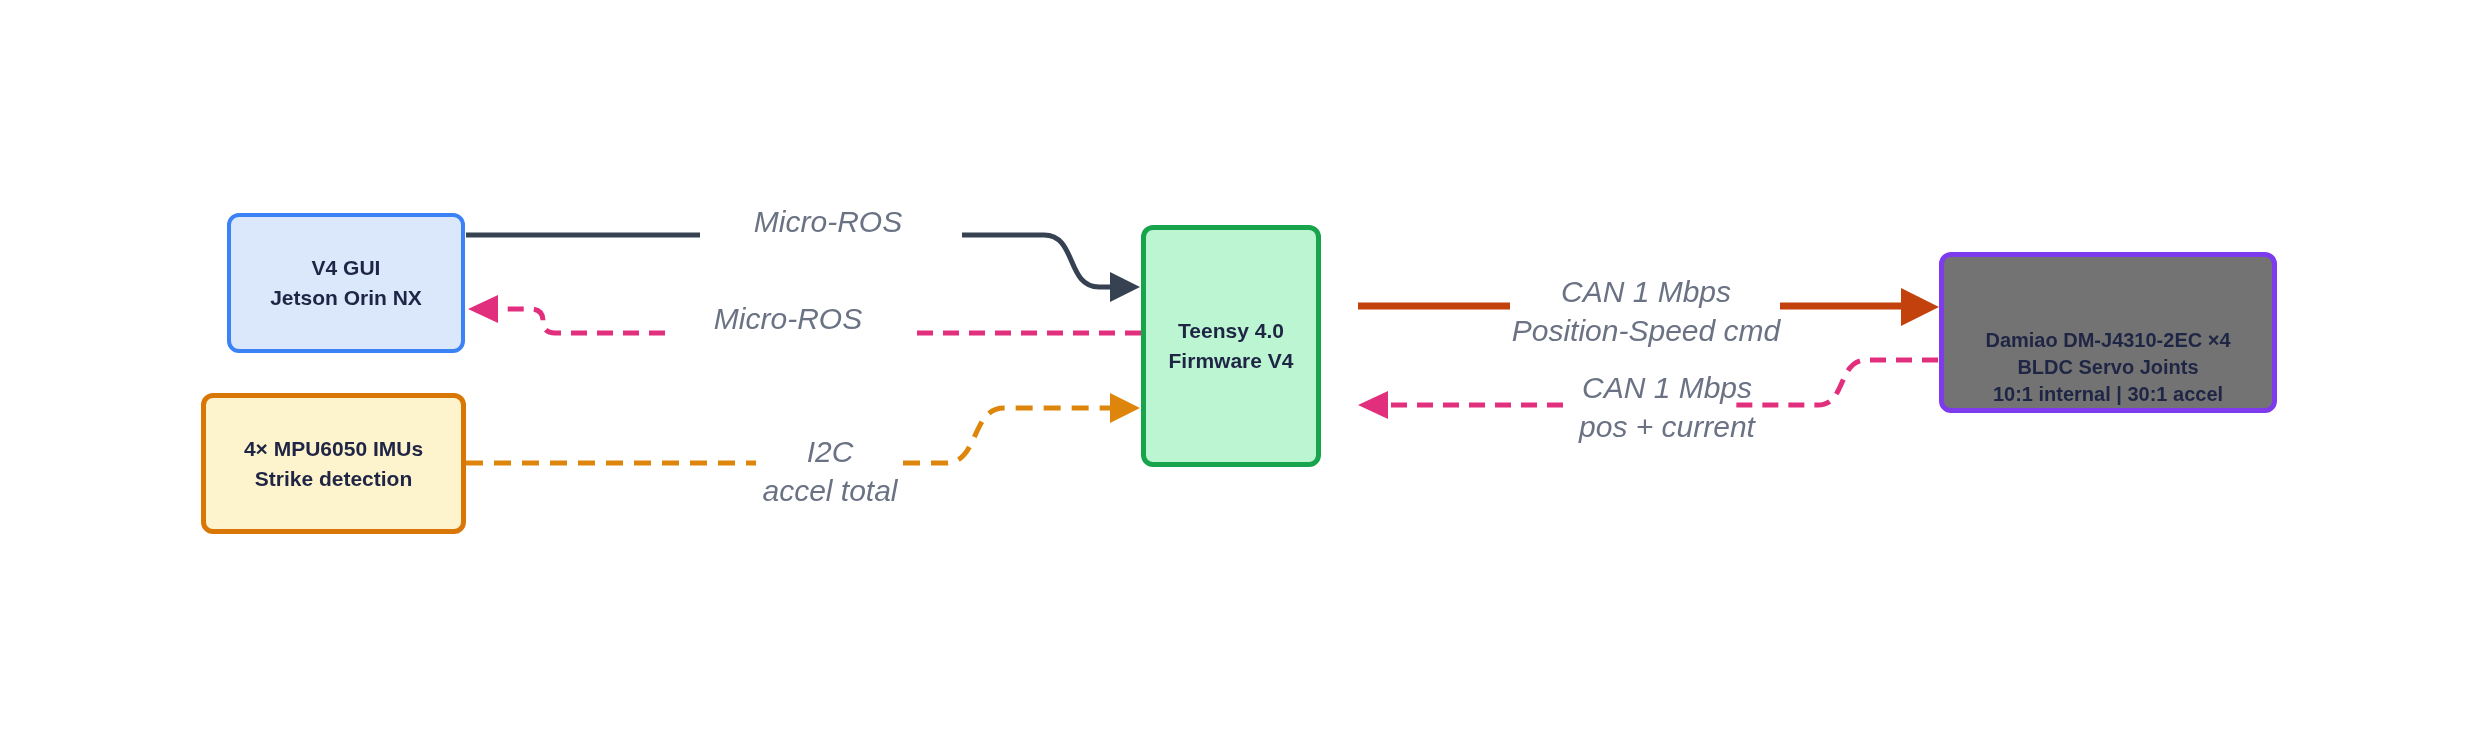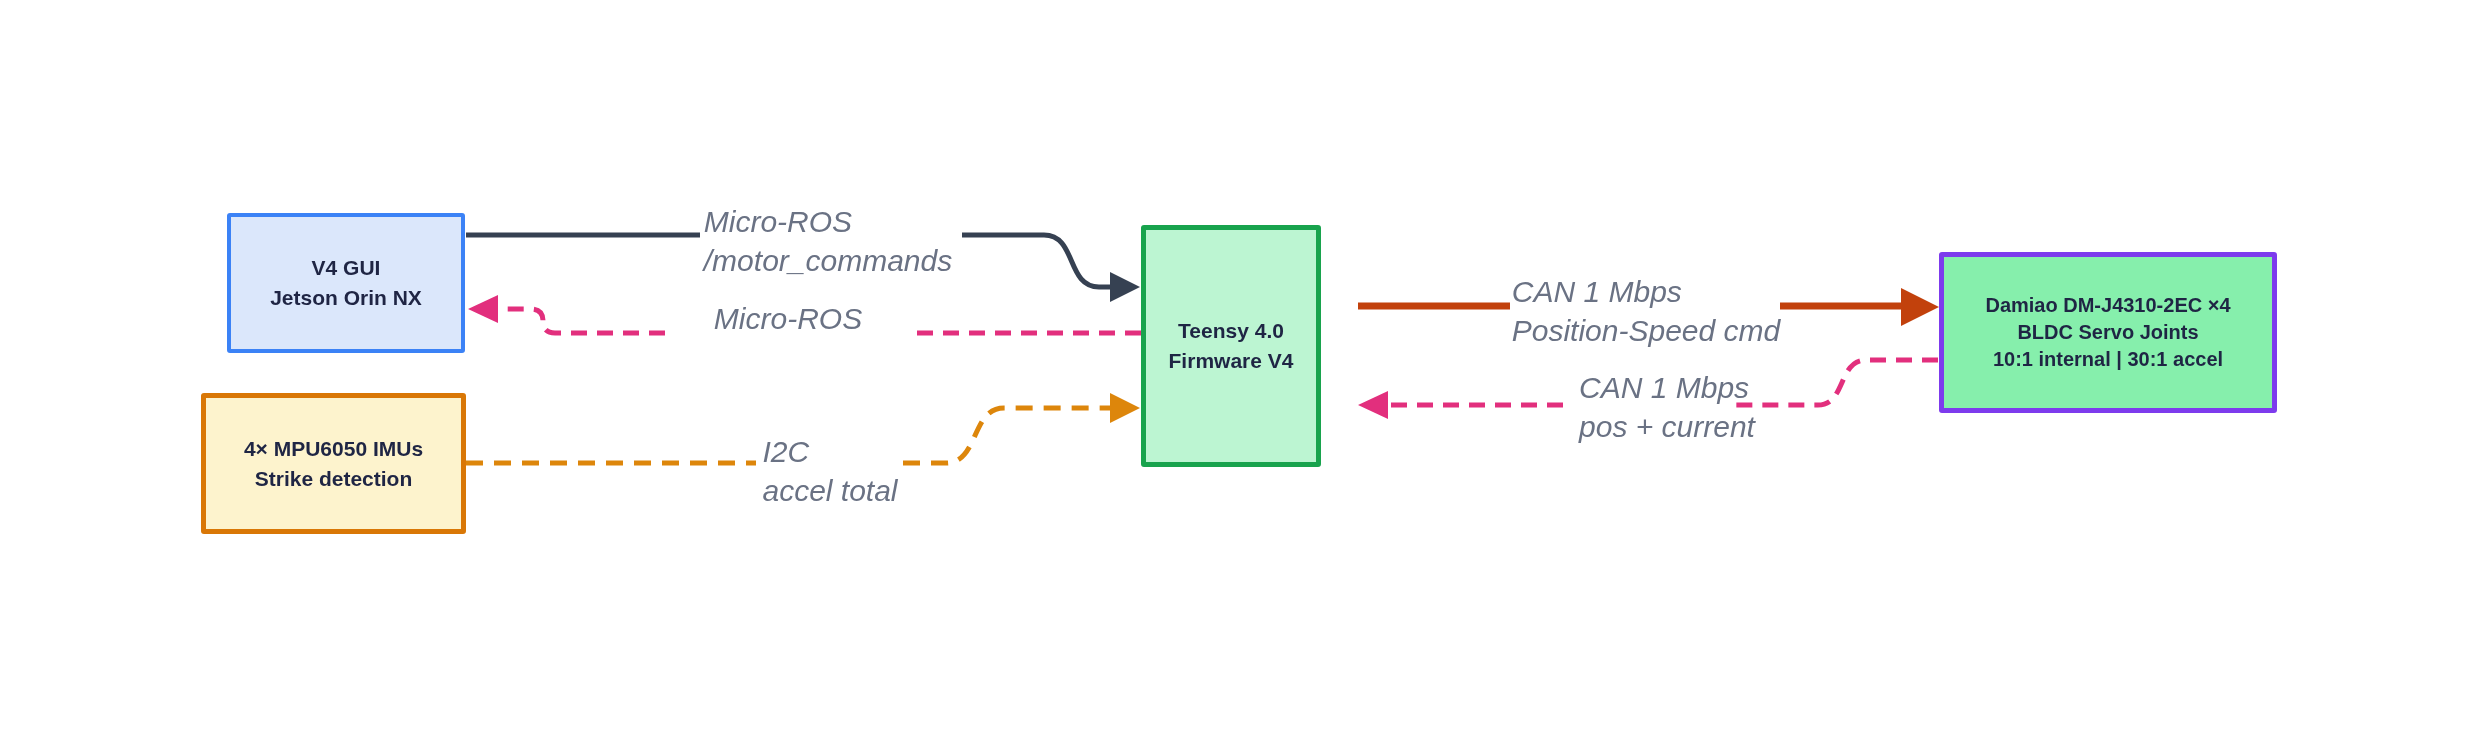--- a/index.html
+++ b/index.html
@@ -26,38 +26,38 @@
     fill: none;
     stroke-linecap: butt;
   }
   .edge-line.solid-dark { stroke-width: 5; }
   .edge-line.solid-heavy { stroke-width: 7; }
   .edge-line.dashed { stroke-width: 5; stroke-dasharray: 16 10; }
   .node {
     position: absolute;
     box-sizing: border-box;
     border-style: solid;
-    border-radius: 3px;
+    border-radius: 12px;
     display: flex;
     flex-direction: column;
     align-items: center;
     justify-content: center;
     text-align: center;
     font-weight: 700;
   }
   .nodes-layer { color: #1f2544; }
   .node-gui    { left: 227px; top: 213px; width: 238px; height: 140px; border-width: 4px; font-size: 21px; line-height: 30px; }
   .node-imu    { left: 201px; top: 393px; width: 265px; height: 141px; border-width: 5px; font-size: 21px; line-height: 30px; justify-content: center; }
   .node-teensy { left: 1141px; top: 225px; width: 180px; height: 242px; border-width: 5px; font-size: 21px; line-height: 30px; }
   .node-servo  { left: 1939px; top: 252px; width: 338px; height: 161px; border-width: 5px; font-size: 20px; line-height: 27px; }
   .edge-labels-layer { color: #6a7284; }
   .edge-label {
     position: absolute;
     transform: translateX(-50%);
-    text-align: left;
+    text-align: center;
     font-style: italic;
     font-size: 30px;
     line-height: 39px;
     white-space: nowrap;
   }
   .label-motor-commands { left: 828px;  top: 202px; }
   .label-motor-feedback { left: 788px;  top: 299px; }
   .label-i2c            { left: 830px;  top: 432px; }
   .label-can-cmd        { left: 1646px; top: 272px; }
   .label-can-feedback   { left: 1667px; top: 368px; }
@@ -100,32 +100,31 @@
     <div class="node node-imu" style="background-color: rgb(253, 243, 205); border-color: rgb(217, 119, 6);">
       <div>4× MPU6050 IMUs</div>
       <div>Strike detection</div>
     </div>
 
     <div class="node node-teensy" style="background-color: rgb(188, 245, 210); border-color: rgb(24, 163, 77);">
       <div>Teensy 4.0</div>
       <div>Firmware V4</div>
     </div>
 
-    <div class="node node-servo" style="background-color: #86efac; border-color: rgb(125, 59, 237);">
+    <div class="node node-servo" style="background-color: #737373; border-color: rgb(125, 59, 237); justify-content: flex-end;">
       <div>Damiao DM-J4310-2EC ×4</div>
       <div>BLDC Servo Joints</div>
       <div>10:1 internal | 30:1 accel</div>
     </div>
   </div>
 
   <div class="edge-labels-layer" style="color: rgb(106, 114, 132);">
 
     <div class="edge-label label-motor-commands">
       <div>Micro-ROS</div>
-      <div>/motor_commands</div>
     </div>
 
     <div class="edge-label label-motor-feedback">
       <div>Micro-ROS</div>
     </div>
 
     <div class="edge-label label-i2c">
       <div>I2C</div>
       <div>accel total</div>
     </div>

